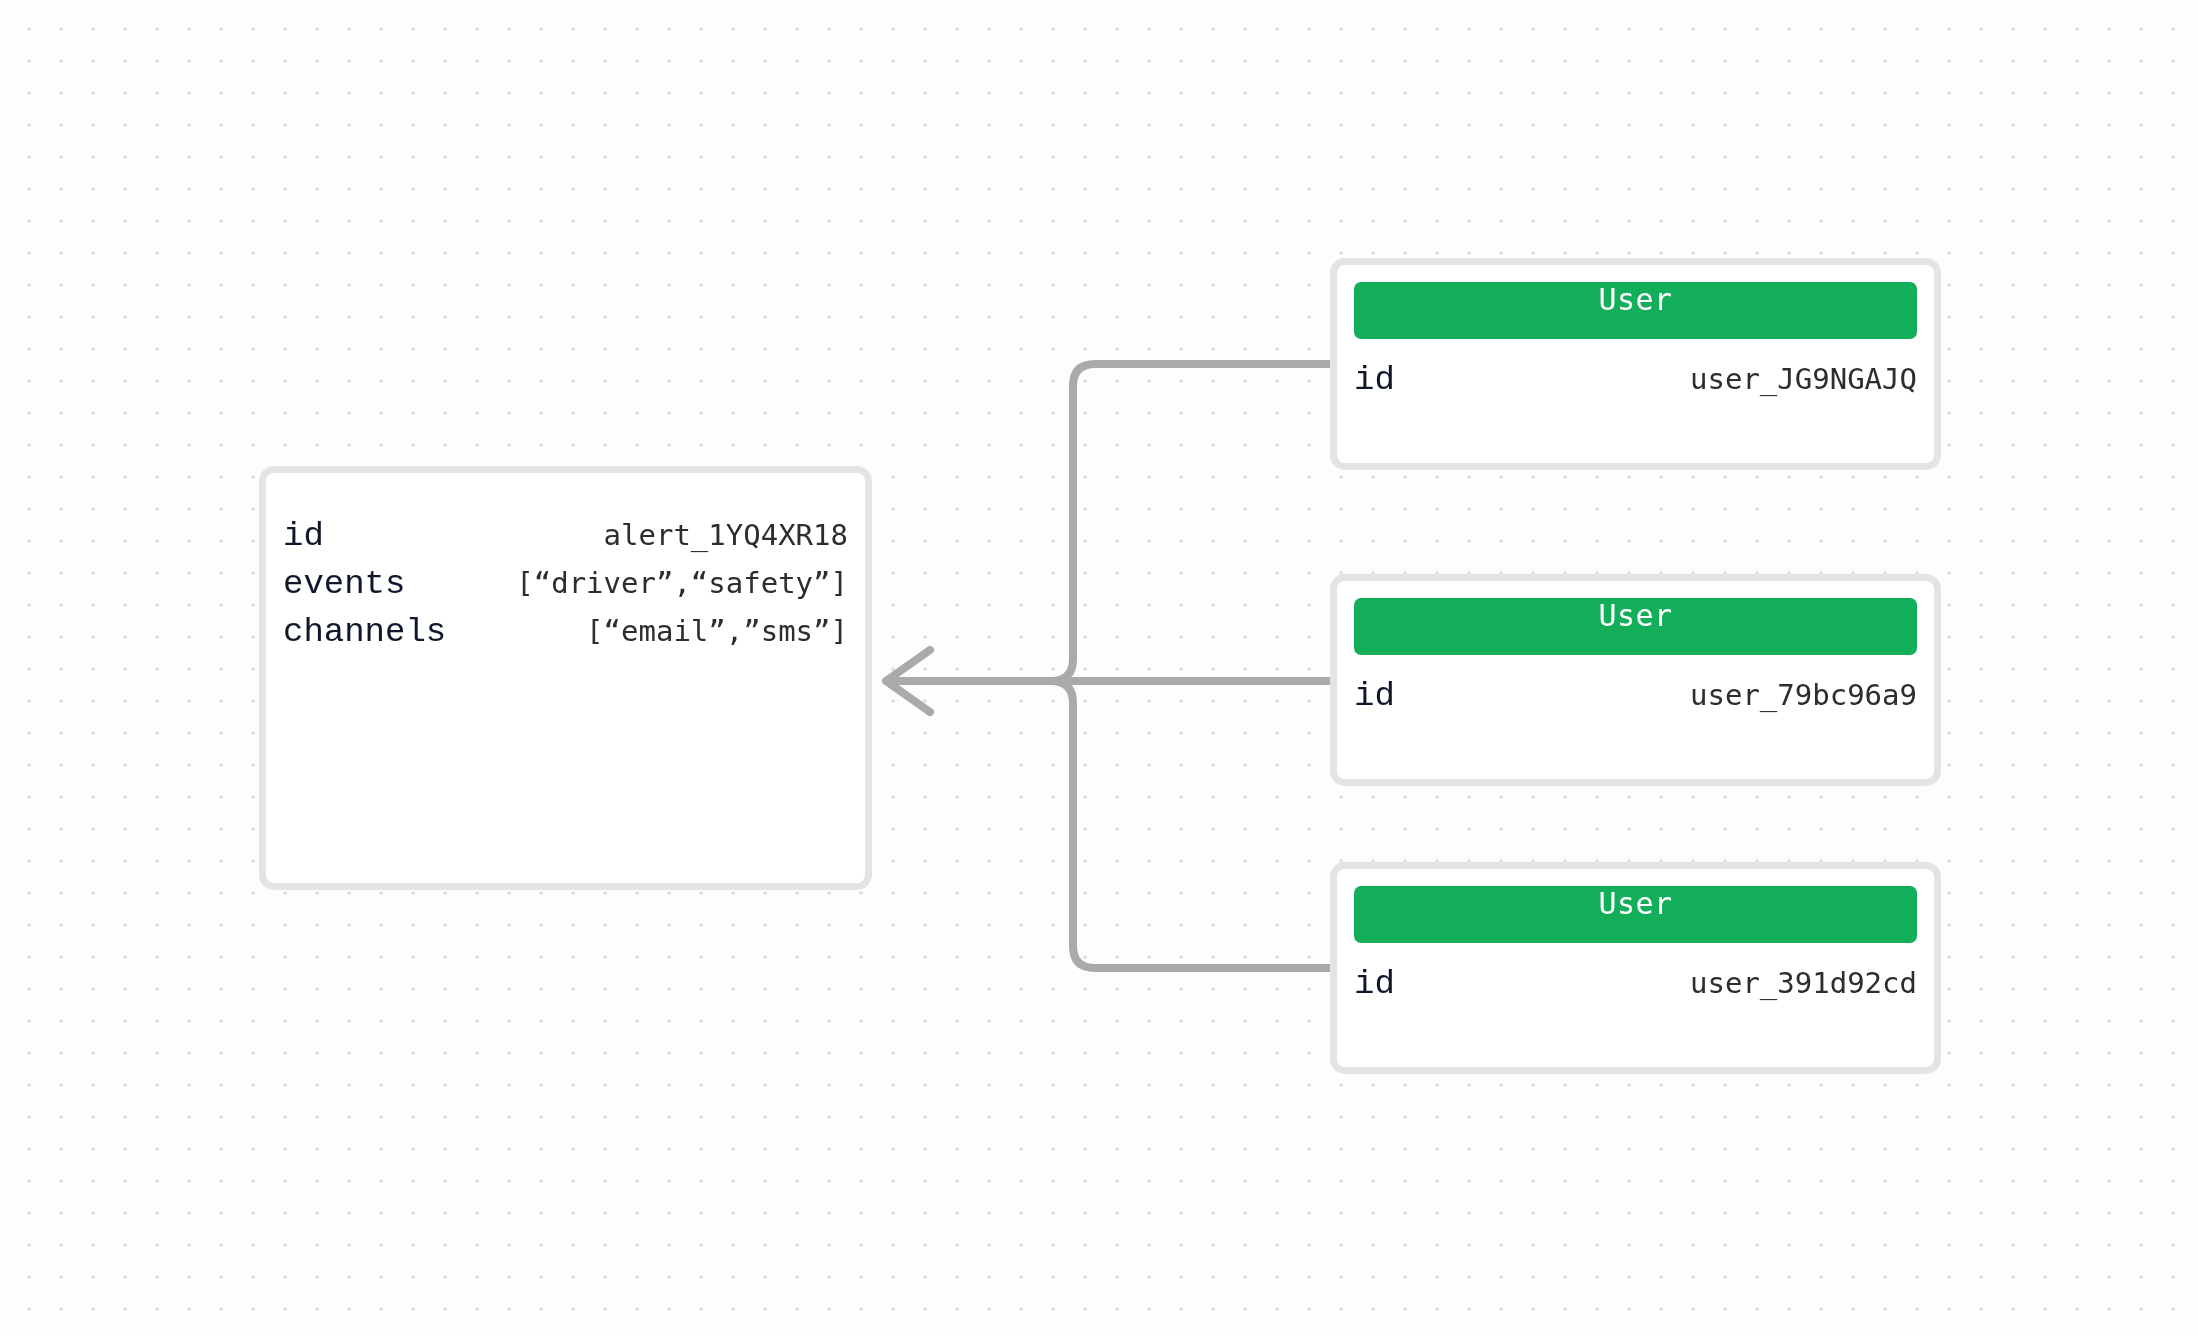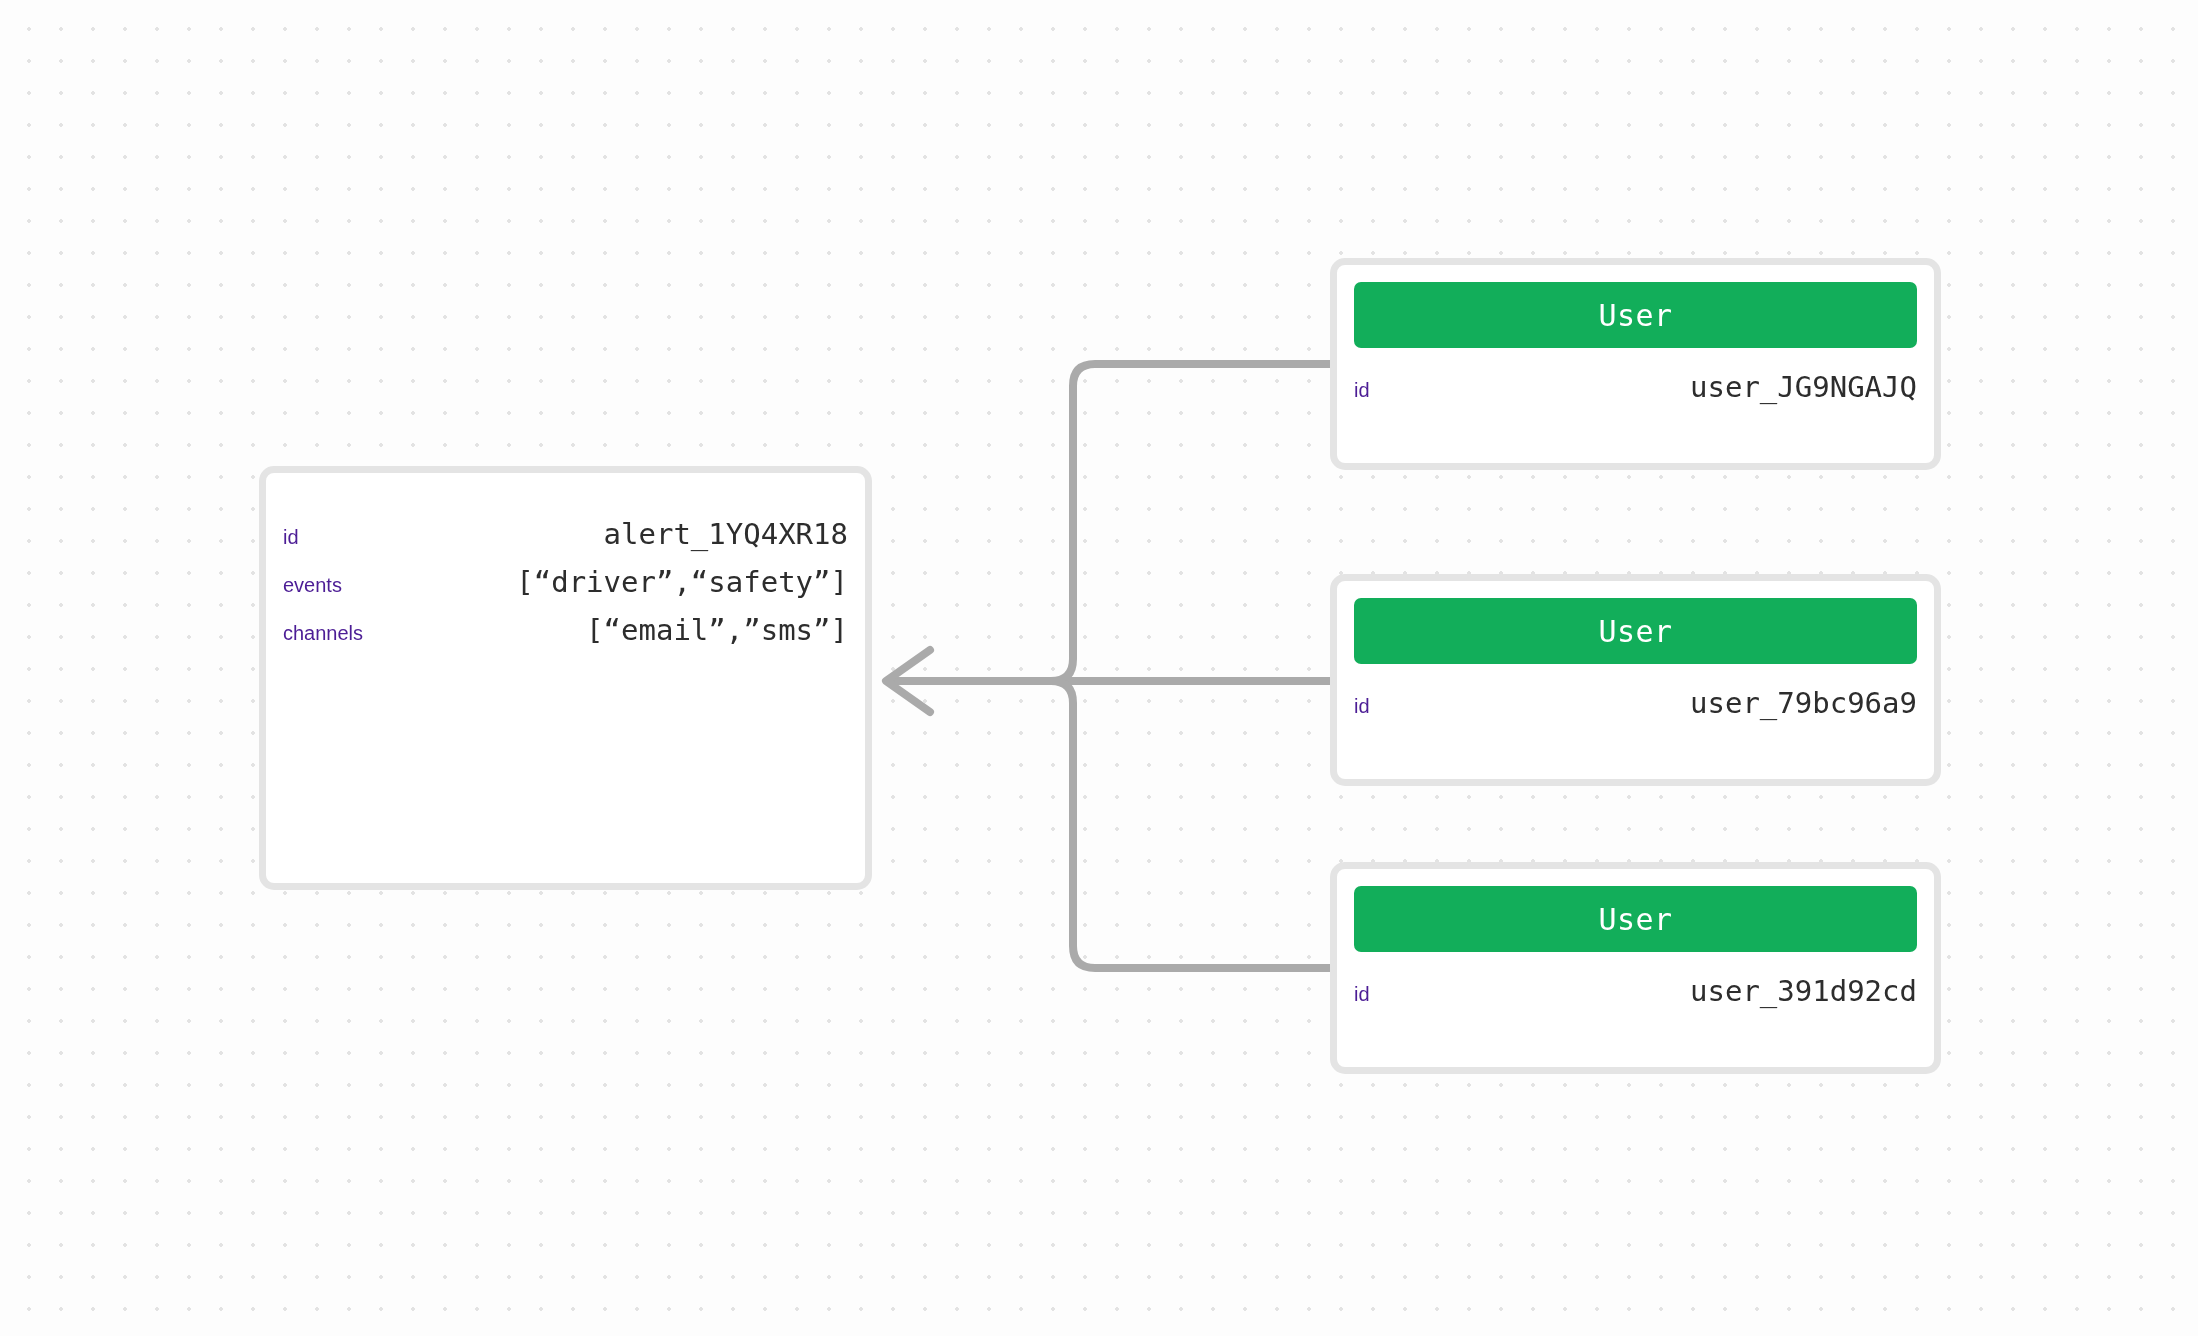--- a/index.html
+++ b/index.html
@@ -29,46 +29,46 @@
   .node {
     position: absolute;
     box-sizing: border-box;
     background: #ffffff;
     border: 7px solid #e4e4e4;
     border-radius: 15px;
   }
   .node-header {
     box-sizing: border-box;
     margin: 17px 17px 0 17px;
-    height: 66px;
+    height: 57px;
     border-radius: 7px;
     display: flex;
-    align-items: center;
+    align-items: flex-start;
     justify-content: center;
     color: #ffffff;
     font-family: "DejaVu Sans Mono", "Liberation Mono", monospace;
     font-size: 30px;
     letter-spacing: 0.5px;
   }
   .header-object { background: #0d99fd; }
   .header-user   { background: #12ae5a; }
 
   .node-body {
     padding: 0 17px;
   }
   .row {
     display: flex;
     align-items: baseline;
     justify-content: space-between;
     height: 48px;
   }
   .row-label {
-    color: #4c1d95;
-    font-family: Liberation Sans, sans-serif;
-    font-size: 20px;
+    color: #0f172a;
+    font-family: Liberation Mono, monospace;
+    font-size: 34px;
     white-space: nowrap;
   }
   .row-value {
     color: #2d2d2d;
     font-family: "DejaVu Sans Mono", "Liberation Mono", monospace;
     font-size: 29px;
     white-space: pre;
     text-align: right;
   }
   .group-gap { height: 22px; }

